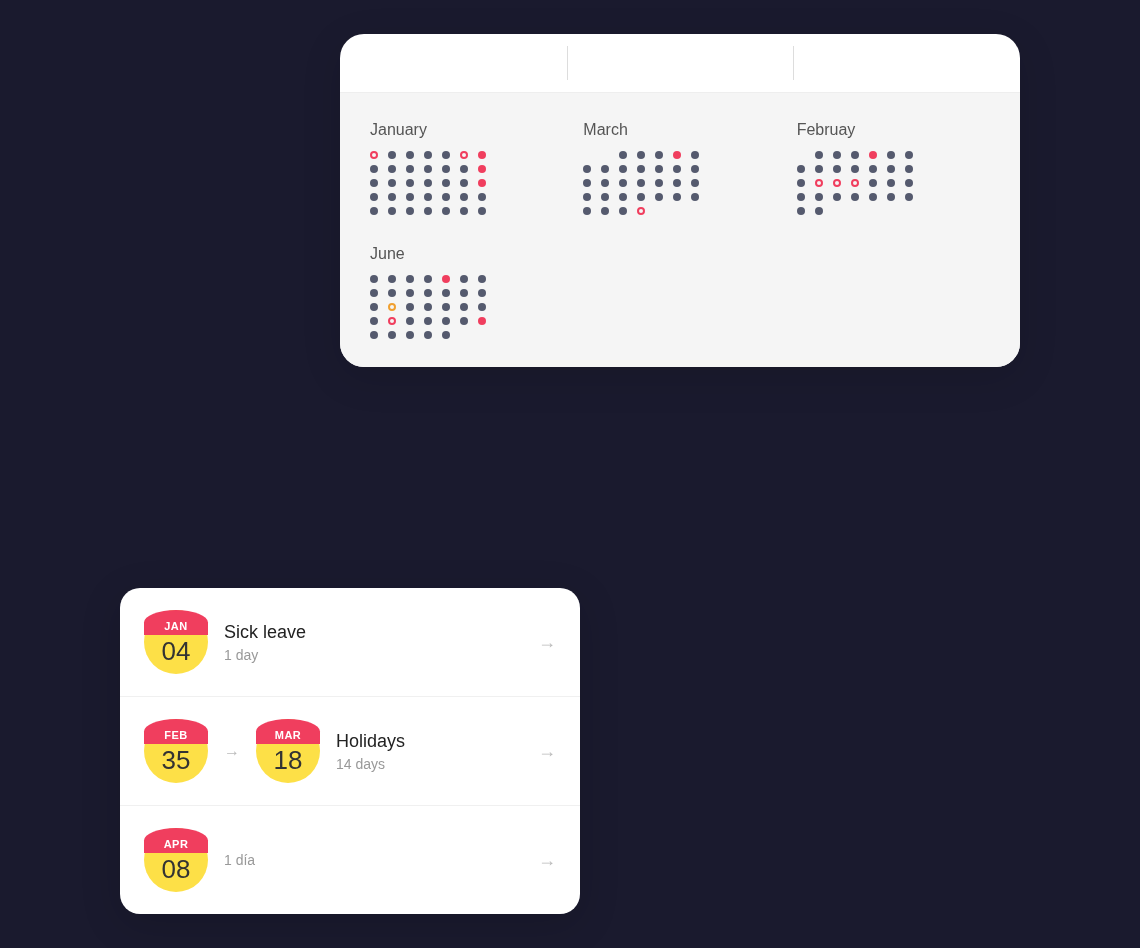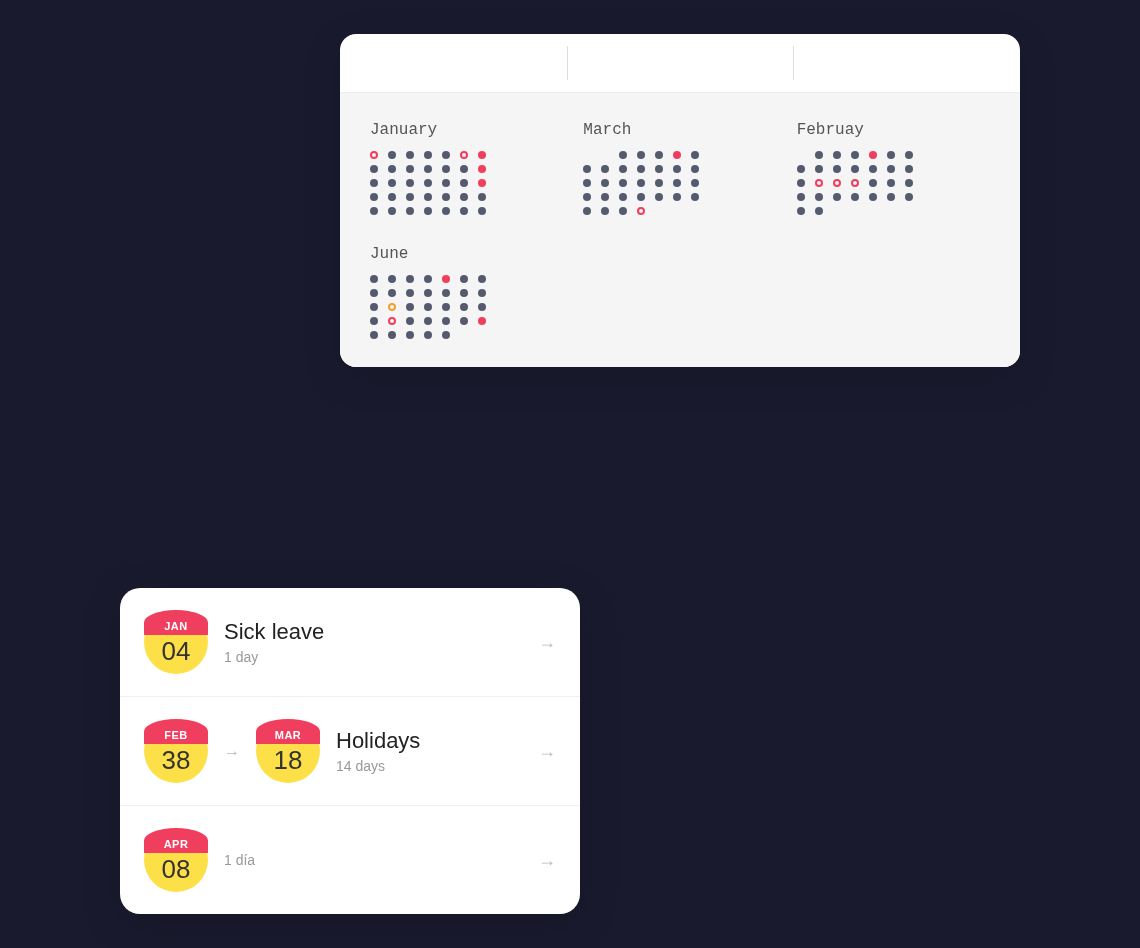--- a/index.html
+++ b/index.html
@@ -21,24 +21,23 @@
       height: 880px;
     }
 
     
     .stats-calendar-card {
       position: absolute;
       top: 0;
       right: 0;
       width: 680px;
       background: #fff;
-      border-radius: 16px;
+      border-radius: 24px;
       box-shadow: 0 10px 40px rgba(0,0,0,0.12);
       overflow: hidden;
-      font-family: Liberation Mono, monospace;
     }
 
     
     .stats-row {
       display: flex;
       border-bottom: 1px solid #eee;
     }
 
     .stat-item {
       flex: 1;
@@ -191,21 +190,21 @@
       color: #bbb;
       font-size: 18px;
       flex-shrink: 0;
     }
 
     .event-details {
       flex: 1;
     }
 
     .event-title {
-      font-size: 22px;
+      font-size: 18px;
       font-weight: 500;
       color: #222;
       margin-bottom: 4px;
     }
 
     .event-duration {
       font-size: 14px;
       color: #999;
     }
 
@@ -409,21 +408,21 @@
   </div>
         <div class="event-details">
     <div class="event-title">Sick leave</div>
     <div class="event-duration">1 day</div>
   </div>
         <div class="arrow-icon">→</div>
       </div>
       <div class="event-item">
         <div class="date-badge">
     <div class="date-badge-month">FEB</div>
-    <div class="date-badge-day">38</div>
+    <div class="date-badge-day">35</div>
   </div>
         <div class="range-arrow">→</div>
         <div class="date-badge">
       <div class="date-badge-month">MAR</div>
       <div class="date-badge-day">18</div>
     </div>
         <div class="event-details">
     <div class="event-title">Holidays</div>
     <div class="event-duration">14 days</div>
   </div>

